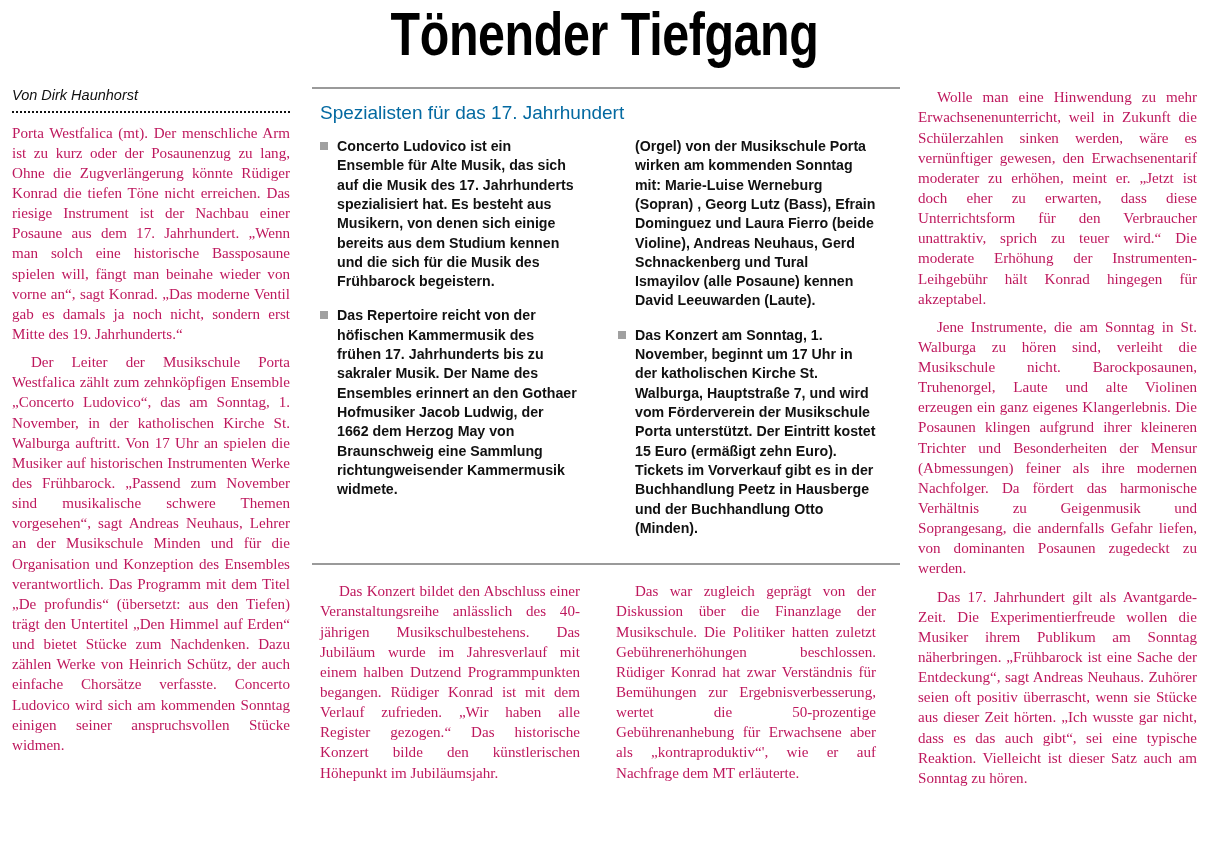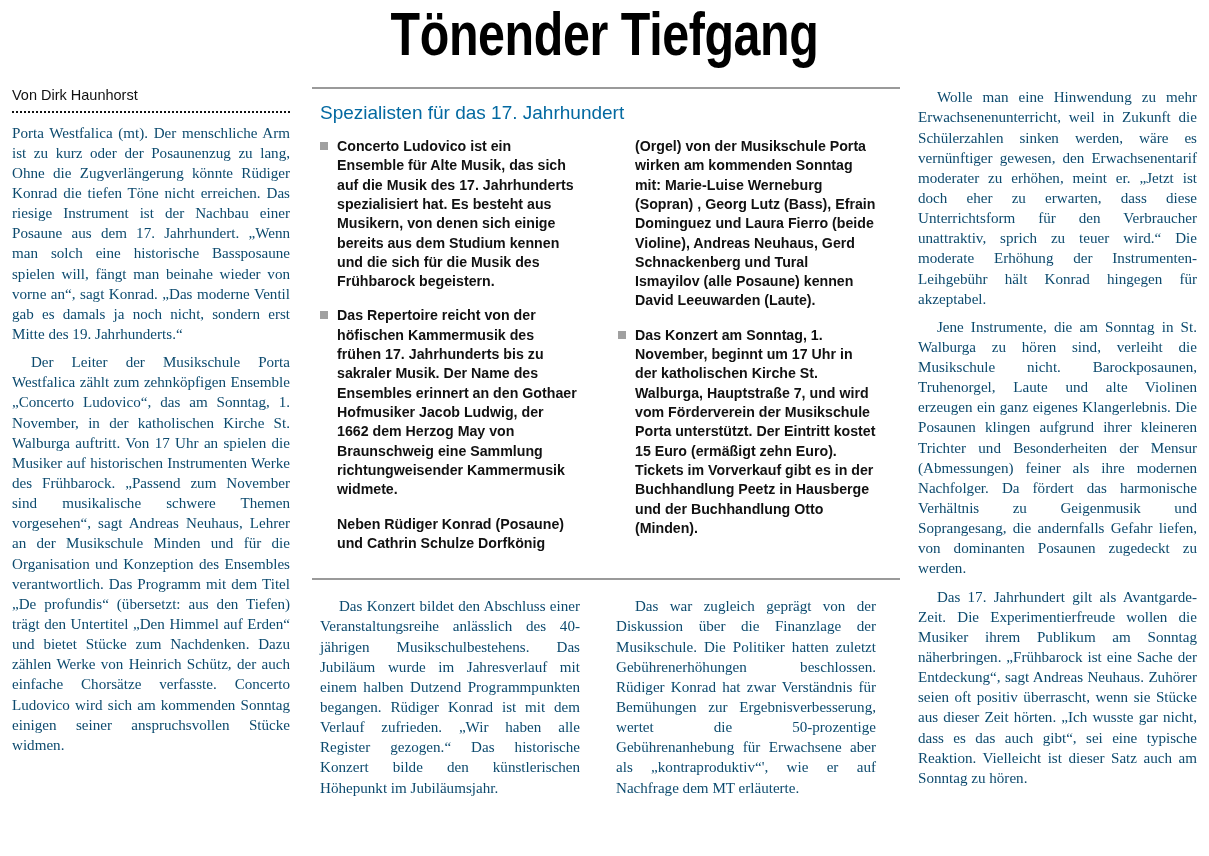--- a/index.html
+++ b/index.html
@@ -60,37 +60,38 @@
   .col-mid { width: 588px; }
   .col-4 { width: 297px; padding-left: 18px; }
 
   
   .byline {
     font-family: "Liberation Sans", sans-serif;
     font-size: 14.5px;
     line-height: 1.2;
     color: #111;
     padding-bottom: 4px;
+    font-style: italic;
   }
   .byline-rule {
     border-top: 2px dotted #111;
     height: 0;
     margin: 2px 0 10px 0;
   }
 
   
   .body-p {
     font-family: "Liberation Serif", serif;
     font-size: 15.1px;
     line-height: 1.335;
     text-align: justify;
     text-justify: inter-word;
     hyphens: auto;
     margin: 0;
-    color: #0c4a6e;
+    color: #be185d;
   }
   .body-p + .body-p { text-indent: 1.25em; margin-top: 8px; }
   .body-p .lead { font-weight: normal; }
 
   
   .infobox {
     border-top: 2.5px solid #9a9a9a;
     border-bottom: 2.5px solid #9a9a9a;
     padding: 12px 0 10px 0;
     box-sizing: border-box;
@@ -173,23 +174,20 @@
 
         <div class="infobox-cols">
 
           <div class="ib-col">
             <div class="ib-item">
               <p class="ib-text">Concerto Ludovico ist ein Ensemble für Alte Musik, das sich auf die Musik des 17. Jahrhunderts spezialisiert hat. Es besteht aus Musikern, von denen sich einige bereits aus dem Studium kennen und die sich für die Musik des Frühbarock begeistern.</p>
             </div>
             <div class="ib-item">
               <p class="ib-text">Das Repertoire reicht von der höfischen Kammermusik des frühen 17. Jahrhunderts bis zu sakraler Musik. Der Name des Ensembles erinnert an den Gothaer Hofmusiker Jacob Ludwig, der 1662 dem Herzog May von Braunschweig eine Sammlung richtungweisender Kammermusik widmete.</p>
             </div>
-            <div class="ib-item no-bullet">
-              <p class="ib-text">Neben Rüdiger Konrad (Posaune) und Cathrin Schulze Dorfkönig</p>
-            </div>
           </div>
 
           <div class="ib-col">
             <div class="ib-item no-bullet">
               <p class="ib-text">(Orgel) von der Musikschule Porta wirken am kommenden Sonntag mit: Marie-Luise Werneburg (Sopran) , Georg Lutz (Bass), Efrain Dominguez und Laura Fierro (beide Violine), Andreas Neuhaus, Gerd Schnackenberg und Tural Ismayilov (alle Posaune) kennen David Leeuwarden (Laute).</p>
             </div>
             <div class="ib-item">
               <p class="ib-text">Das Konzert am Sonntag, 1. November, beginnt um 17 Uhr in der katholischen Kirche St. Walburga, Hauptstraße 7, und wird vom Förderverein der Musikschule Porta unterstützt. Der Eintritt kostet 15 Euro (ermäßigt zehn Euro). Tickets im Vorverkauf gibt es in der Buchhandlung Peetz in Hausberge und der Buchhandlung Otto (Minden).</p>
             </div>
           </div>

